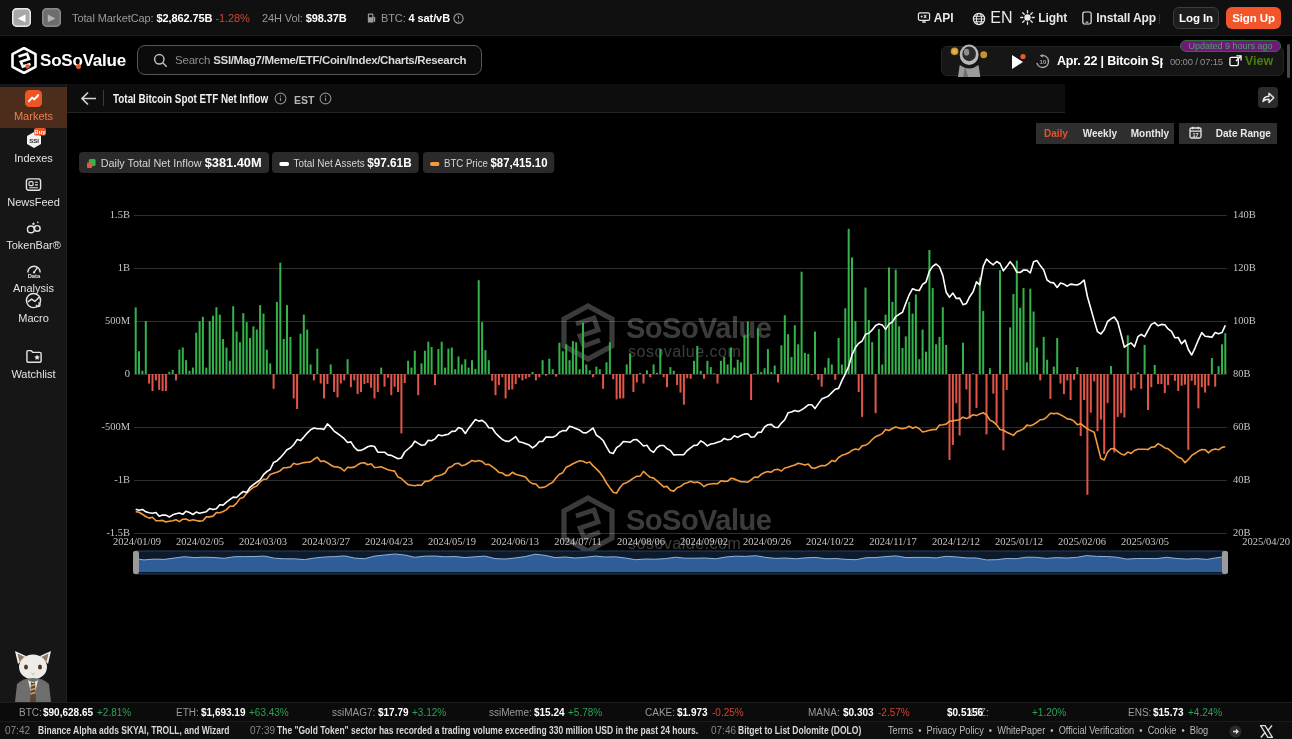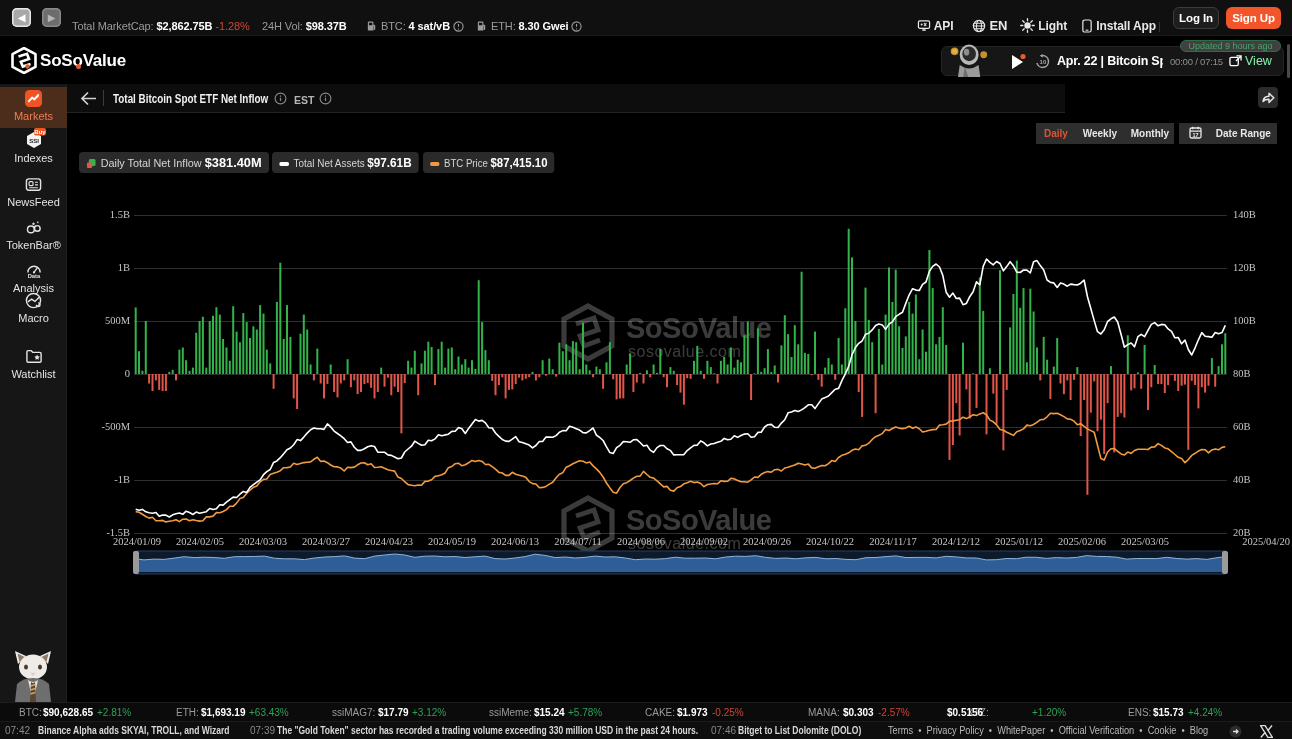--- a/index.html
+++ b/index.html
@@ -4,27 +4,27 @@
 <style>
 *{margin:0;padding:0;box-sizing:border-box}
 body{width:1292px;height:739px;background:#000;font-family:"Liberation Sans",sans-serif;overflow:hidden;position:relative}
 .abs{position:absolute}
 .g{color:#9b9b9b}
 .w{color:#fff;font-weight:bold}
 .grn{color:#2da157}
 .red{color:#cf4436}
 
 #topbar{position:absolute;left:0;top:0;width:1292px;height:36px;background:#101010;border-bottom:1px solid #1c1c1c;font-size:11px;letter-spacing:-0.1px}
-#topbar .item{position:absolute;top:8px;height:36px;line-height:36px;white-space:nowrap}
+#topbar .item{position:absolute;top:0;height:36px;line-height:36px;white-space:nowrap}
 .navbtn{position:absolute;top:8px;width:19px;height:19px;border-radius:5px;text-align:center;line-height:19px;font-size:10px}
 
 #hdr{position:absolute;left:0;top:36px;width:1292px;height:48px;background:#000}
 #search{position:absolute;left:137px;top:9px;width:345px;height:30px;border:1px solid #585858;border-radius:8px;background:#0b0b0b;color:#8f8f8f;font-size:11.5px;line-height:28px;white-space:nowrap;letter-spacing:-0.2px}
 #mediaw{position:absolute;left:941px;top:10px;width:343px;height:30px;background:#161616;border:1px solid #242424;border-radius:6px}
-#updpill{position:absolute;left:1180px;top:4px;width:101px;height:12px;border:1px solid #2d6e47;border-radius:7px;background:#404040;color:#43a56a;font-size:9px;line-height:10px;text-align:center;z-index:5}
+#updpill{position:absolute;left:1180px;top:4px;width:101px;height:12px;border:1px solid #2d6e47;border-radius:7px;background:#701a75;color:#43a56a;font-size:9px;line-height:10px;text-align:center;z-index:5}
 
 #side{position:absolute;left:0;top:84px;width:67px;height:620px;background:#161616;border-right:1px solid #1f1f1f}
 .sitem{position:absolute;left:0;width:67px;text-align:center;color:#e3e3e3;font-size:11px}
 .sitem .ic{display:block;margin:0 auto 3px auto}
 
 #trow{position:absolute;left:67px;top:84px;width:998px;height:29px;background:#0d0d0d;border-bottom:1px solid #242424}
 
 .chip{position:absolute;top:152px;height:21px;background:#2a2a2a;border-radius:4px;color:#d5d5d5;font-size:11px;line-height:21px;white-space:nowrap;padding:0 8px;transform-origin:0 0}
 .chip b{color:#fff;font-size:13px;font-weight:bold}
 .seg{position:absolute;top:123px;height:21px;background:#2e2e2e;border-radius:0;color:#e8e8e8;font-size:10px;font-weight:bold;line-height:21px;white-space:nowrap}
@@ -40,39 +40,29 @@
   <div class="item" style="left:366px">
     <svg width="12" height="12" viewBox="0 0 13 13" style="vertical-align:-2px">
         <path d="M2 2.5 Q2 1.5 3 1.5 L7 1.5 Q8 1.5 8 2.5 L8 11.5 L2 11.5 Z M3.2 3 h3.6 v2.6 h-3.6 Z M8 5 l2 .8 v4 q0 1-.8 1 q-.8 0-.8-1 v-2.5" fill="#9b9b9b" fill-rule="evenodd"></path>
       </svg>
     <span class="g"> BTC: </span><span class="w">4 sat/vB</span>
     <svg width="11" height="11" viewBox="0 0 12 12" style="vertical-align:-2px">
         <circle cx="6" cy="6" r="5" fill="none" stroke="#9b9b9b" stroke-width="1.2"></circle>
         <path d="M6 3.2 v3.2 M6 8.1 v1.2" stroke="#9b9b9b" stroke-width="1.2"></path>
       </svg>
   </div>
-  <div class="item" style="left:476px">
-    <svg width="12" height="12" viewBox="0 0 13 13" style="vertical-align:-2px">
-        <path d="M2 2.5 Q2 1.5 3 1.5 L7 1.5 Q8 1.5 8 2.5 L8 11.5 L2 11.5 Z M3.2 3 h3.6 v2.6 h-3.6 Z M8 5 l2 .8 v4 q0 1-.8 1 q-.8 0-.8-1 v-2.5" fill="#9b9b9b" fill-rule="evenodd"></path>
-      </svg>
-    <span class="g"> ETH: </span><span class="w">8.30 Gwei</span>
-    <svg width="11" height="11" viewBox="0 0 12 12" style="vertical-align:-2px">
-        <circle cx="6" cy="6" r="5" fill="none" stroke="#9b9b9b" stroke-width="1.2"></circle>
-        <path d="M6 3.2 v3.2 M6 8.1 v1.2" stroke="#9b9b9b" stroke-width="1.2"></path>
-      </svg>
-  </div>
   <div class="item" style="left:917px;color:#e8e8e8;font-weight:bold;font-size:12px">
     <svg width="14" height="13" viewBox="0 0 15 14" style="vertical-align:-2px">
         <rect x="1.5" y="2" width="12" height="8" rx="1.5" fill="none" stroke="#e8e8e8" stroke-width="1.3"></rect>
         <path d="M5.5 12 h4 M7.5 10 v2" stroke="#e8e8e8" stroke-width="1.3"></path>
         <circle cx="5" cy="6" r="1.1" fill="#e8e8e8"></circle>
         <path d="M7.5 4.5 l2.5 3 M10 4.5 l-2.5 3" stroke="#e8e8e8" stroke-width="1.1"></path>
       </svg>
     API</div>
-  <div class="item" style="left:972px;color:#e8e8e8;font-weight:bold;font-size:13px">
+  <div class="item" style="left:972px;color:#e8e8e8;font-weight:normal;font-size:16px">
     <svg width="14" height="14" viewBox="0 0 15 15" style="vertical-align:-3px">
         <circle cx="7.5" cy="7.5" r="6" fill="none" stroke="#e8e8e8" stroke-width="1.3"></circle>
         <ellipse cx="7.5" cy="7.5" rx="2.7" ry="6" fill="none" stroke="#e8e8e8" stroke-width="1.1"></ellipse>
         <path d="M1.5 7.5 h12 M2.3 4.5 h10.4 M2.3 10.5 h10.4" stroke="#e8e8e8" stroke-width="1.1"></path>
       </svg>
     EN</div>
   <div class="item" style="left:1020px;color:#e8e8e8;font-weight:bold;font-size:12px">
     <svg width="15" height="15" viewBox="0 0 16 16" style="vertical-align:-3px">
         <circle cx="8" cy="8" r="3.4" fill="#e8e8e8"></circle>
         <g stroke="#e8e8e8" stroke-width="1.4" stroke-linecap="round">
@@ -92,20 +82,27 @@
 </div>
 
 <div id="hdr">
   <svg class="abs" style="left:11px;top:11px" width="26" height="27" viewBox="0 0 26 27">
     <path d="M13 1 L24.5 7.2 L24.5 19.8 L13 26 L1.5 19.8 L1.5 7.2 Z" fill="none" stroke="#fff" stroke-width="2.6" stroke-linejoin="round"></path>
     <path d="M7.5 9.5 L16 6.8 L18 12 L9.8 14.8 L11.8 19.6 L19.5 17" fill="none" stroke="#fff" stroke-width="2.6"></path>
     <circle cx="16.5" cy="19.5" r="2.2" fill="#e65c2e"></circle>
   </svg>
   <div class="abs" style="left:40px;top:15px;font-size:17px;font-weight:bold;color:#fff;letter-spacing:-0.2px">SoSoValue</div>
   <div class="abs" style="left:76px;top:28px;width:5px;height:5px;border-radius:50%;background:#e65c2e"></div>
+  <div id="search">
+    <svg class="abs" style="left:15px;top:7px" width="15" height="15" viewBox="0 0 16 16">
+        <circle cx="6.7" cy="6.7" r="5" fill="none" stroke="#bdbdbd" stroke-width="1.6"></circle>
+        <path d="M10.4 10.4 L14.6 14.6" stroke="#bdbdbd" stroke-width="1.6"></path>
+      </svg>
+    <span style="margin-left:37px">Search </span><span style="color:#d9d9d9;font-weight:bold;letter-spacing:-0.35px">SSI/Mag7/Meme/ETF/Coin/Index/Charts/Research</span>
+  </div>
   <div id="mediaw">
     <svg class="abs" style="left:2px;top:-6px" width="52px" height="36" viewBox="0 0 52 42">
       <circle cx="8" cy="12" r="4.5" fill="#c8922a"></circle>
         <circle cx="8" cy="12" r="3" fill="#e2b04a"></circle>
       <circle cx="42" cy="16" r="4" fill="#c8922a"></circle>
       <ellipse cx="25" cy="16" rx="11" ry="12" fill="#b9b9b9"></ellipse>
       <ellipse cx="25" cy="15" rx="8" ry="8.5" fill="#2a2a2a"></ellipse>
       <ellipse cx="22" cy="13" rx="3.2" ry="4" fill="#8d8d8d"></ellipse>
       <path d="M14 28 Q25 36 36 28 L38 42 L12 42 Z" fill="#9a9a9a"></path>
       <path d="M20 30 L24 42 L18 42 Z" fill="#6f6f6f"></path>
@@ -118,21 +115,21 @@
         <path d="M7.5 1.6 A5.9 5.9 0 1 1 1.9 9" fill="none" stroke="#a8a8a8" stroke-width="1.5"></path>
         <path d="M7.8 0 L4.6 1.7 L7.8 3.4 Z" fill="#a8a8a8"></path>
         <text x="4.6" y="10.4" font-size="6" fill="#a8a8a8" font-weight="bold">10</text>
       </svg>
     <div class="abs" style="left:115px;top:7px;color:#fff;font-weight:bold;font-size:12.5px;white-space:nowrap;width:106px;overflow:hidden;letter-spacing:-0.2px">Apr. 22 | Bitcoin Spot E</div>
     <div class="abs" style="left:228px;top:9px;color:#8f8f8f;font-size:9.5px;letter-spacing:-0.2px">00:00 / 07:15</div>
     <svg class="abs" style="left:287px;top:8px" width="13" height="13" viewBox="0 0 14 14">
         <rect x="1" y="2.5" width="9" height="9" rx="1.5" fill="none" stroke="#fff" stroke-width="1.4"></rect>
         <path d="M8 1 h5 v5 M13 1 L7.5 6.5" stroke="#fff" stroke-width="1.4" fill="none"></path>
       </svg>
-    <div class="abs" style="left:303px;top:7px;color:#86efac;font-weight:normal;font-size:12.5px">View</div>
+    <div class="abs" style="left:303px;top:7px;color:#4d7c0f;font-weight:bold;font-size:12.5px">View</div>
   </div>
   <div id="updpill">Updated 9 hours ago</div>
   <div class="abs" style="left:1287px;top:8px;width:3px;height:34px;background:#4a4a4a;border-radius:2px"></div>
 </div>
 
 <div id="side">
   <div class="abs" style="left:0;top:3px;width:67px;height:41px;background:#4c2c1a"></div>
   <div class="sitem" style="top:6px;color:#ef7c52">
     <svg class="ic" width="17" height="17" viewBox="0 0 18 18">
         <rect x="0" y="0" width="18" height="18" rx="4.5" fill="#f05423"></rect>

